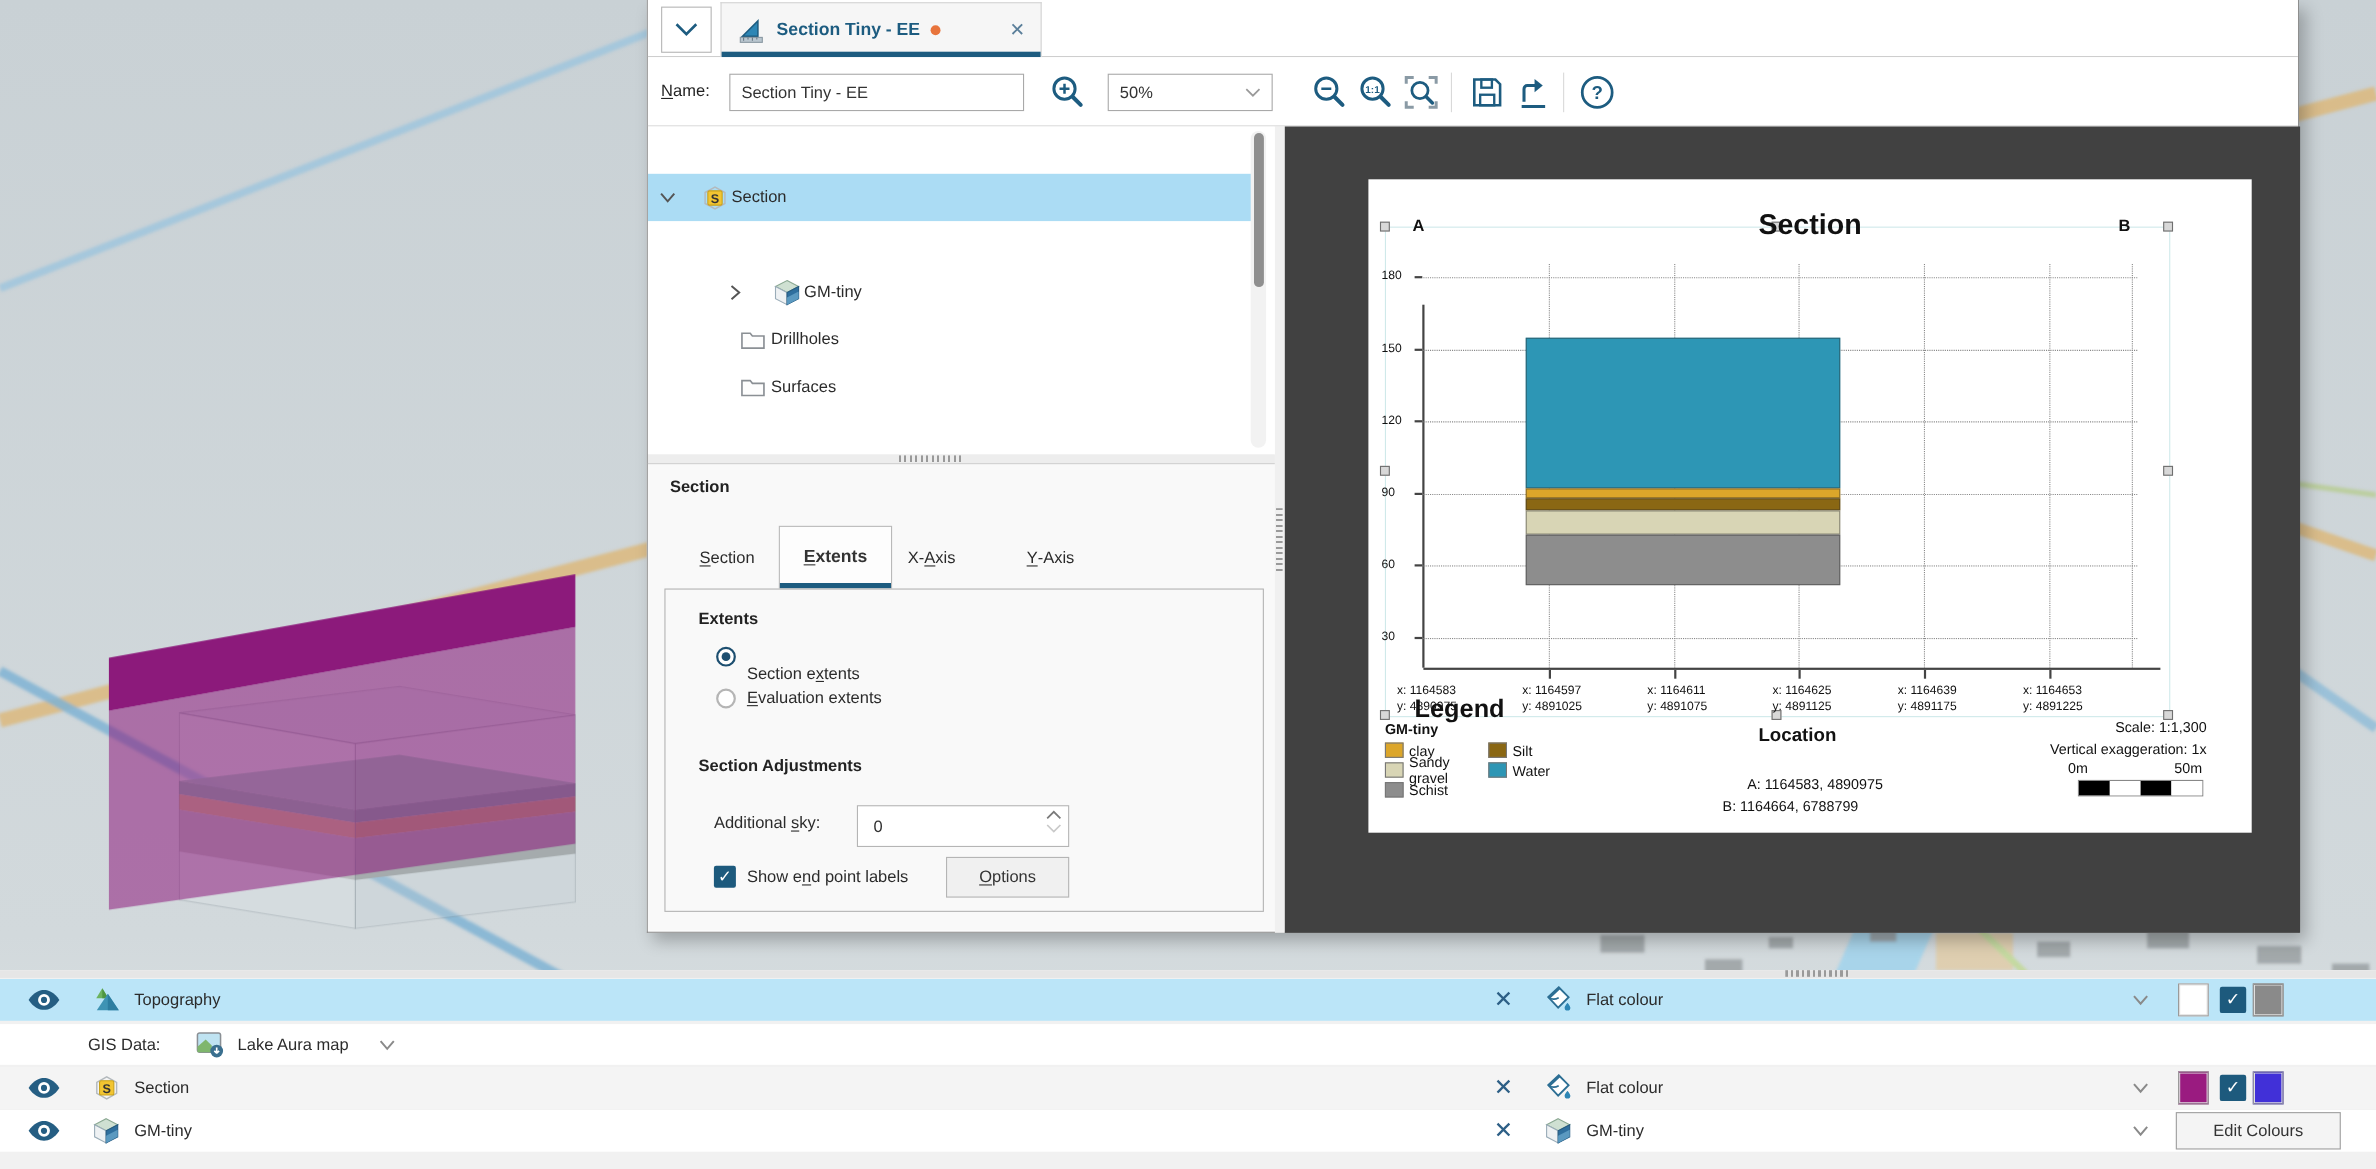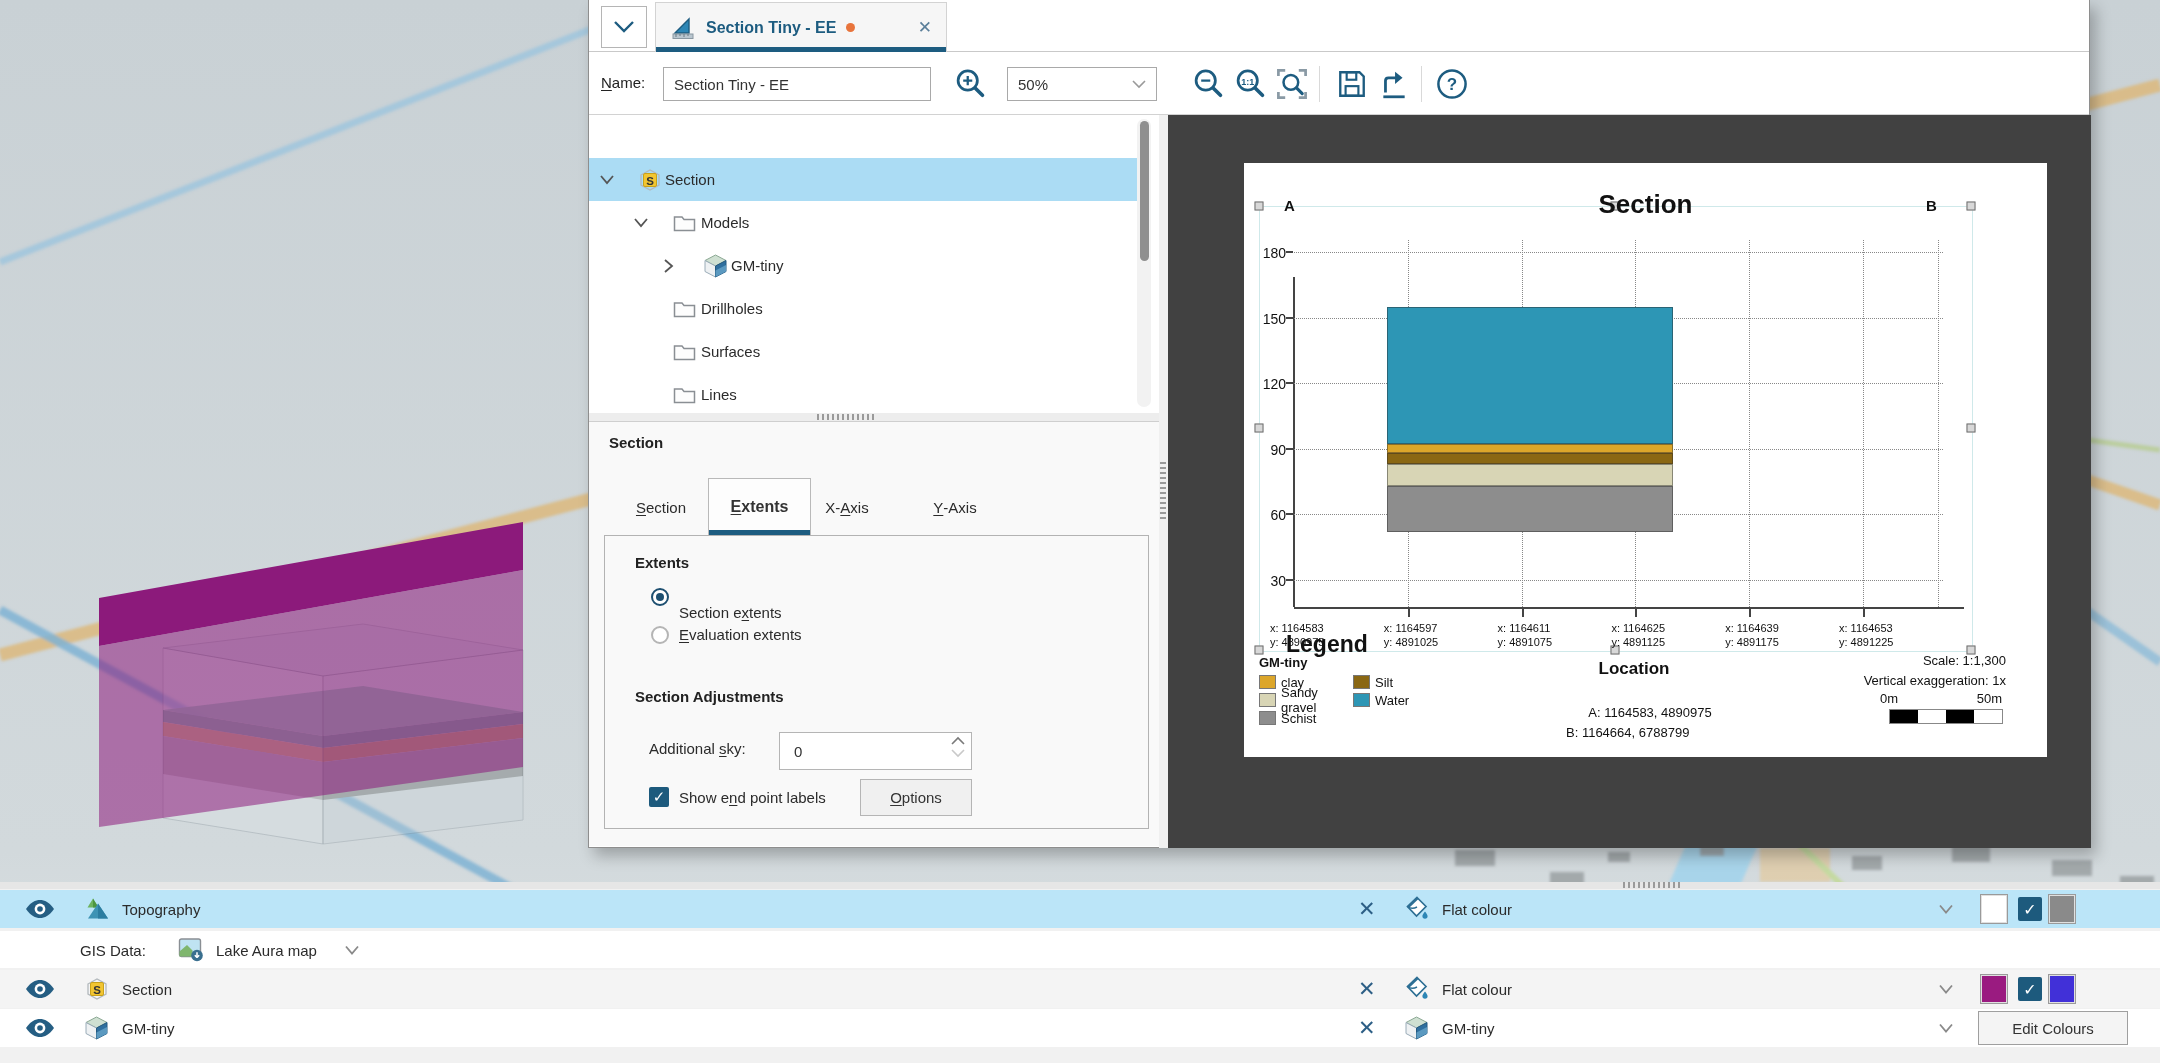--- a/index.html
+++ b/index.html
@@ -77,21 +77,21 @@
 
   
   #preview{left:579px;top:115px;width:923px;height:733px;background:#414141;}
   #page{left:76px;top:48px;width:803px;height:594px;background:#fff;}
 
   .sel-frame{border:1px solid #cfe9ea;}
   .handle{position:absolute;width:9px;height:9px;background:#d8d8d8;border:1px solid #6f6f6f;
           transform:translate(-50%,-50%);box-sizing:border-box;}
   #chart-title{font-weight:bold;font-size:26px;color:#111;font-family:"Liberation Sans",sans-serif;}
   .endlab{font-weight:bold;font-size:15px;color:#111;}
-  .ytick-label{position:absolute;font-size:14px;color:#111;text-align:right;width:30px;}
+  .ytick-label{position:absolute;font-size:11px;color:#111;text-align:left;width:30px;}
   .grid-h{position:absolute;border-top:1px dotted #888;height:0;}
   .grid-v{position:absolute;border-left:1px dotted #888;width:0;}
   .tickmark{position:absolute;background:#444;}
   .layer{position:absolute;box-sizing:border-box;border:1px solid rgba(40,40,40,.45);}
   .xlab{position:absolute;font-size:11px;color:#111;line-height:14px;white-space:nowrap;}
 
   #legend-title{font-weight:bold;font-size:23px;color:#111;}
   #legend-group{font-weight:bold;font-size:13px;color:#111;}
   #legend-items{display:grid;grid-template-columns:94px 110px;grid-auto-rows:18px;align-items:center;}
   .litem{display:flex;align-items:center;gap:5px;font-size:13px;color:#111;}
@@ -271,33 +271,20 @@
         </div>
         <div class="ticon" style="left: 48px;">
           <svg width="26" height="26" viewBox="0 0 26 26">
             <path d="M4 8l9-5 9 5v10l-9 5-9-5z" fill="none" stroke="#b3b9bd" stroke-width="1.3"></path>
             <rect x="6.5" y="6.5" width="13" height="13" rx="1.5" fill="#f2c531" stroke="#c9a21a"></rect>
             <text x="13" y="17.5" font-size="11.5" font-weight="bold" text-anchor="middle" fill="#333" font-family="Liberation Sans,sans-serif">S</text>
           </svg>
         </div>
         <div class="tlabel" style="left: 76px;">Section</div>
       </div>
-      <div class="trow" style="top: 86px; height: 43px;">
-        <div class="texp" style="left: 44px;">
-          <svg width="16" height="11" viewBox="0 0 16 11">
-            <polyline points="2,2 8,9 14,2" fill="none" stroke="#555" stroke-width="1.8"></polyline>
-          </svg>
-        </div>
-        <div class="ticon" style="left: 84px;">
-          <svg width="23" height="19" viewBox="0 0 23 19">
-            <path d="M1.5 4 h7.5 l2 2.5 H21.5 v11 H1.5z" fill="#fdfdfd" stroke="#8a8f94" stroke-width="1.5"></path>
-          </svg>
-        </div>
-        <div class="tlabel" style="left: 112px;">Models</div>
-      </div>
       <div class="trow" style="top: 129px; height: 43px;">
         <div class="texp" style="left: 74px;">
           <svg width="11" height="16" viewBox="0 0 11 16">
             <polyline points="2,2 9,8 2,14" fill="none" stroke="#555" stroke-width="1.8"></polyline>
           </svg>
         </div>
         <div class="ticon" style="left: 114px;">
           <svg width="25" height="26" viewBox="0 0 25 26">
             <polygon points="12.5,2 23,7.5 12.5,13 2,7.5" fill="#cfe0d2" stroke="#8ba893" stroke-width="1"></polygon>
             <polygon points="2,7.5 12.5,13 12.5,24 2,18.5" fill="#eef1f3" stroke="#9aacb8" stroke-width="1"></polygon>
@@ -315,28 +302,20 @@
         </div>
         <div class="tlabel" style="left: 112px;">Drillholes</div>
       </div>
       <div class="trow" style="top: 215px; height: 43px;">
         <div class="ticon" style="left: 84px;">
           <svg width="23" height="19" viewBox="0 0 23 19">
             <path d="M1.5 4 h7.5 l2 2.5 H21.5 v11 H1.5z" fill="#fdfdfd" stroke="#8a8f94" stroke-width="1.5"></path>
           </svg>
         </div>
         <div class="tlabel" style="left: 112px;">Surfaces</div>
-      </div>
-      <div class="trow" style="top: 258px; height: 43px;">
-        <div class="ticon" style="left: 84px;">
-          <svg width="23" height="19" viewBox="0 0 23 19">
-            <path d="M1.5 4 h7.5 l2 2.5 H21.5 v11 H1.5z" fill="#fdfdfd" stroke="#8a8f94" stroke-width="1.5"></path>
-          </svg>
-        </div>
-        <div class="tlabel" style="left: 112px;">Lines</div>
       </div>
     </div>
   <div id="tree-scroll" class="abs"></div>
   <div id="tree-thumb" class="abs"></div>
 
   <div class="splitter-h abs" style="left:0;top:413px;width:570px;height:8px;">
     <div class="dots-h abs" style="left:228px;top:1px;width:58px;"></div>
   </div>
 
   <div id="panel" class="abs">

